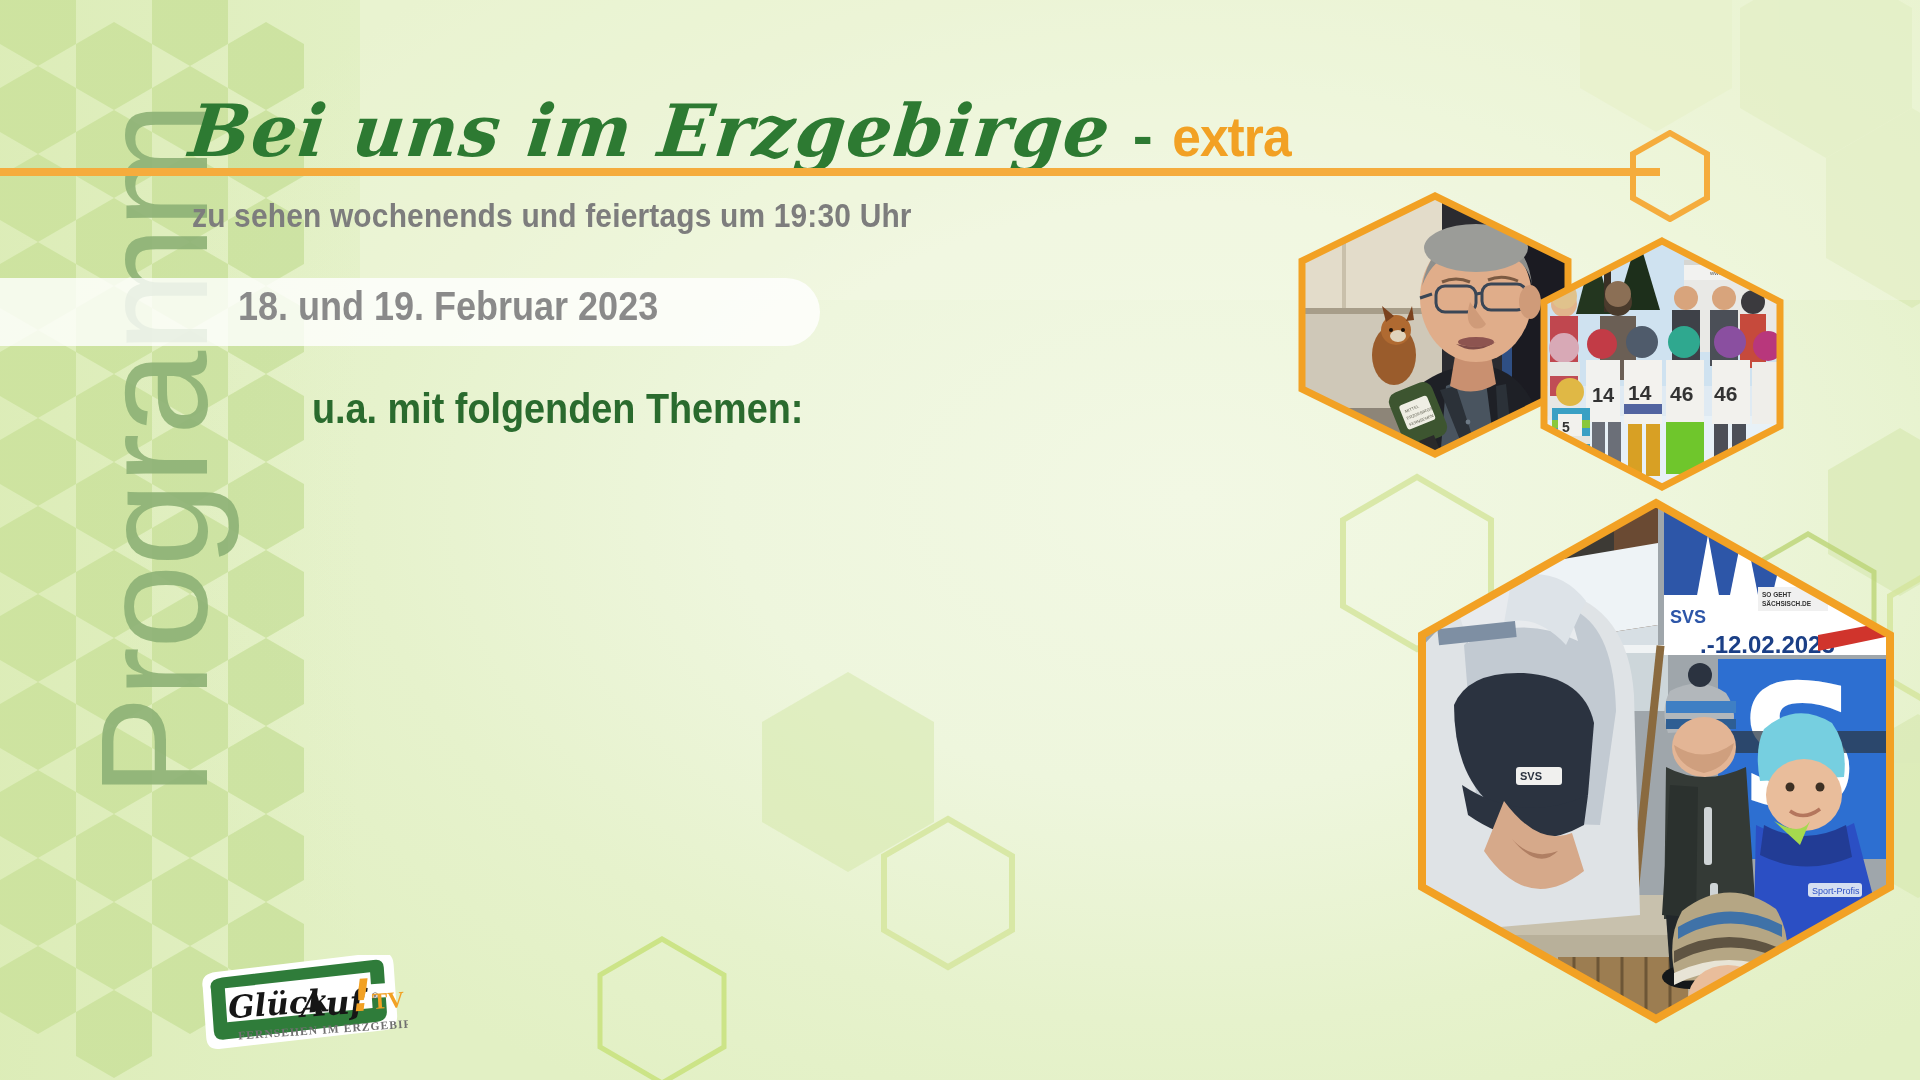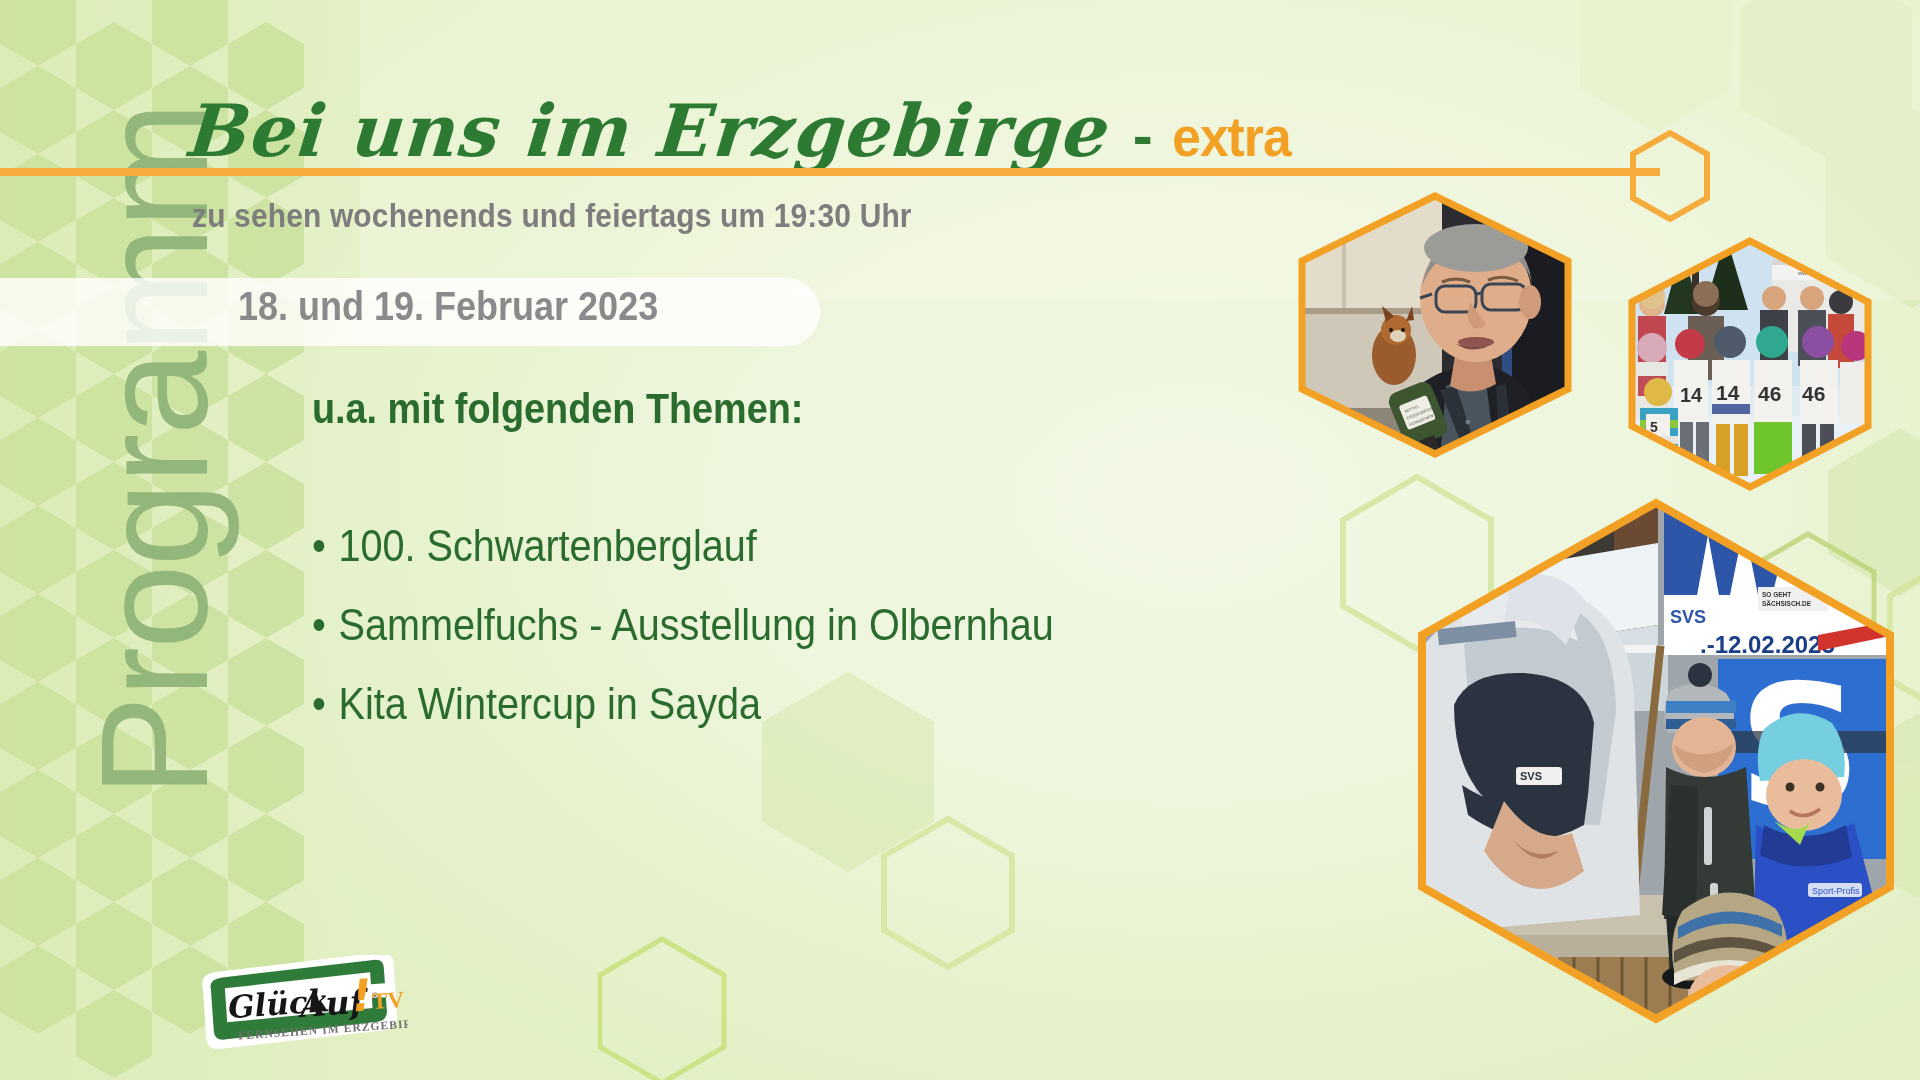--- a/index.html
+++ b/index.html
@@ -236,31 +236,20 @@
     </div>
 
     <div id="subtitle">zu sehen wochenends und feiertags um 19:30 Uhr</div>
   </div>
 
   <div id="date-pill"></div>
   <div id="date-text">18. und 19. Februar 2023</div>
 
   <div id="themes-heading">u.a. mit folgenden Themen:</div>
 
-  <ul id="bullet-list">
-    <li>
-      <span class="dot">•</span><span>100. Schwartenberglauf</span>
-    </li>
-    <li>
-      <span class="dot">•</span><span>Sammelfuchs - Ausstellung in Olbernhau</span>
-    </li>
-    <li>
-      <span class="dot">•</span><span>Kita Wintercup in Sayda</span>
-    </li>
-  </ul>
 
   <div id="logo">
     <svg width="212" height="95" viewBox="0 0 212 95" xmlns="http://www.w3.org/2000/svg">
 
       <g transform="rotate(-4 106 47)">
         <path d="M8,26 Q6,12 22,11 L186,3 Q200,2 200,16 L200,66 Q200,80 186,81 L22,88 Q8,89 8,76 Z" fill="#ffffff"></path>
 
         <path d="M16,28 Q14,18 28,17 L180,10 Q190,9 190,18 L190,34 L176,34 L176,22 L30,28 L30,62 L176,58 L176,48 L190,48 L190,62 Q190,71 180,72 L28,79 Q16,80 16,70 Z" fill="#2f7c3a"></path>
       </g>
 
@@ -343,21 +332,21 @@
             <text x="115" y="226">ERZGEBIRGS</text>
             <text x="115" y="233">FERNSEHEN</text>
           </g>
           <rect x="118" y="250" width="16" height="26" fill="#2a2a2a"></rect>
         </g>
       </g>
       <polygon points="145,6 278,71 278,199 145,264 12,199 12,71" fill="none" stroke="#f2a124" stroke-width="7"></polygon>
     </svg>
   </div>
 
-  <div class="photo-hex" style="left:1622px;top:236px;width:256px;height:256px;text-decoration:underline;">
+  <div class="photo-hex" style="left:1534px;top:236px;width:256px;height:256px;text-decoration:underline;">
     <svg width="256" height="256" viewBox="0 0 256 256" xmlns="http://www.w3.org/2000/svg">
       <defs>
         <clipPath id="hexclip2">
           <polygon points="128,5 246,66 246,190 128,251 10,190 10,66"></polygon>
         </clipPath>
       </defs>
       <g clip-path="url(#hexclip2)">
         <rect width="256" height="256" fill="#cfe2f0"></rect>
 
         <rect y="178" width="256" height="78" fill="#e8f1f7"></rect>

